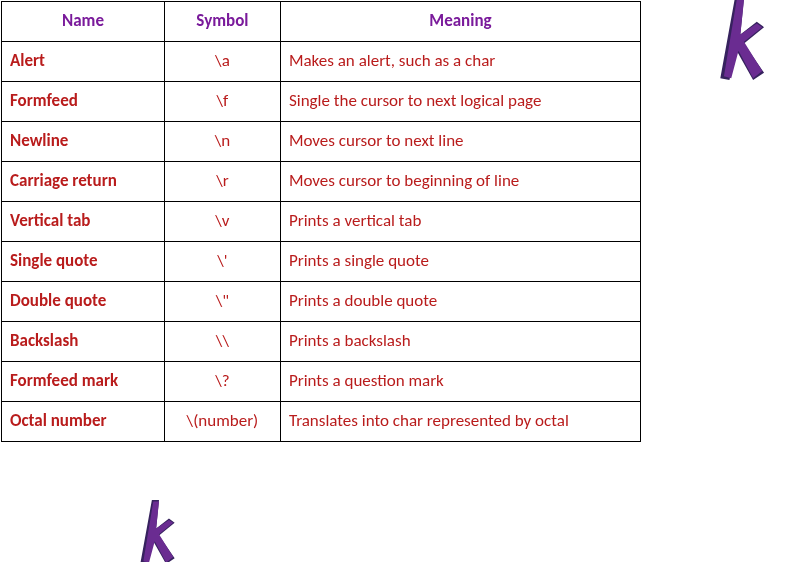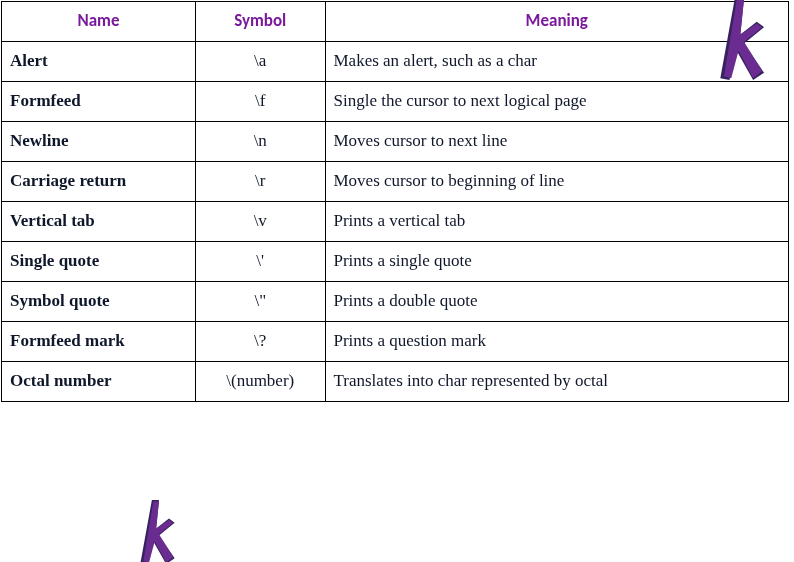--- a/index.html
+++ b/index.html
@@ -8,40 +8,39 @@
     padding: 0;
     font-family: "Segoe UI", Calibri, Arial, sans-serif;
     background: #fff;
     width: 794px;
     height: 562px;
     position: relative;
     overflow: hidden;
   }
   table {
     border-collapse: collapse;
-    width: 788px;
+    width: 640px;
     margin: 1px;
   }
   th, td {
     border: 1px solid #000;
     padding: 6px 8px;
     font-size: 17px;
     line-height: 1.35;
     vertical-align: middle;
   }
   th {
     color: #7a1a9b;
     font-weight: 700;
     text-align: center;
     height: 40px;
   }
   td {
-    color: #0f172a;
+    color: #b91c1c;
     height: 40px;
-    font-family: Liberation Serif, serif;
   }
   td.name {
     font-weight: 700;
     width: 195px;
   }
   td.symbol {
     text-align: center;
     width: 130px;
   }
   td.meaning {
@@ -103,23 +102,28 @@
       <td class="name">Vertical tab</td>
       <td class="symbol">\v</td>
       <td class="meaning">Prints a vertical tab</td>
     </tr>
     <tr>
       <td class="name">Single quote</td>
       <td class="symbol">\'</td>
       <td class="meaning">Prints a single quote</td>
     </tr>
     <tr>
-      <td class="name">Symbol quote</td>
+      <td class="name">Double quote</td>
       <td class="symbol">\"</td>
       <td class="meaning">Prints a double quote</td>
+    </tr>
+    <tr>
+      <td class="name">Backslash</td>
+      <td class="symbol">\\</td>
+      <td class="meaning">Prints a backslash</td>
     </tr>
     <tr>
       <td class="name">Formfeed mark</td>
       <td class="symbol">\?</td>
       <td class="meaning">Prints a question mark</td>
     </tr>
     <tr>
       <td class="name">Octal number</td>
       <td class="symbol">\(number)</td>
       <td class="meaning">Translates into char represented by octal</td>

